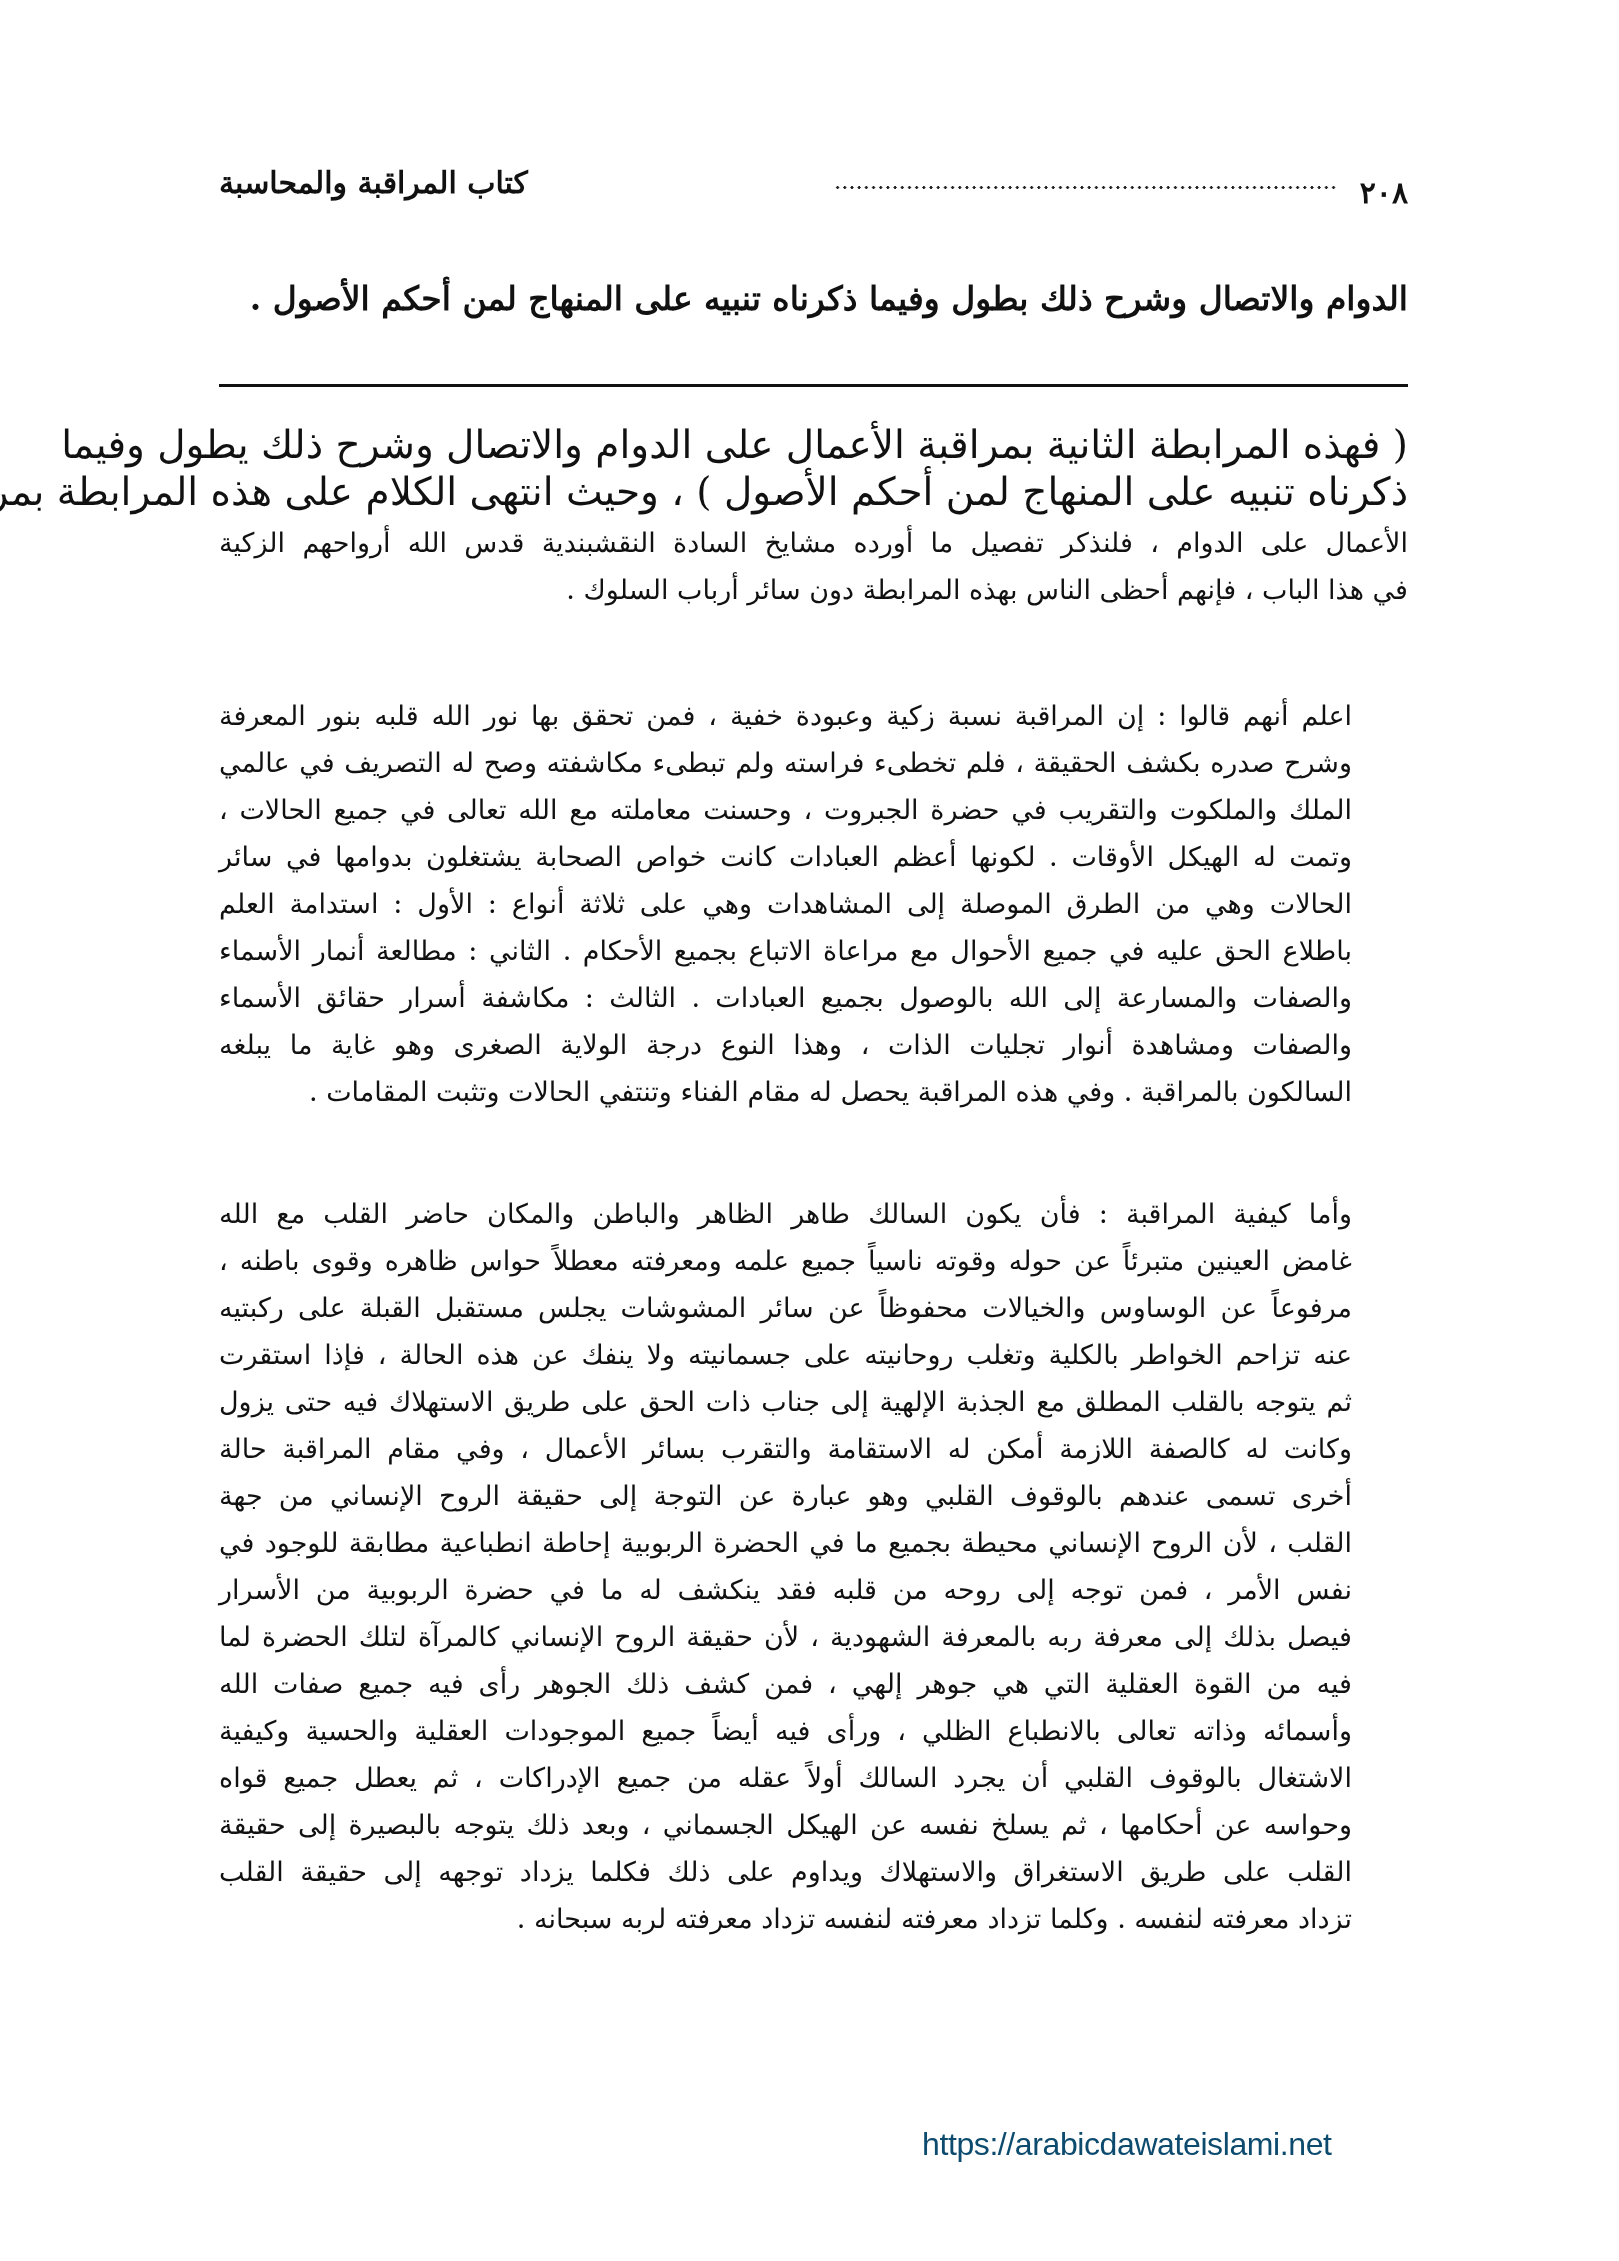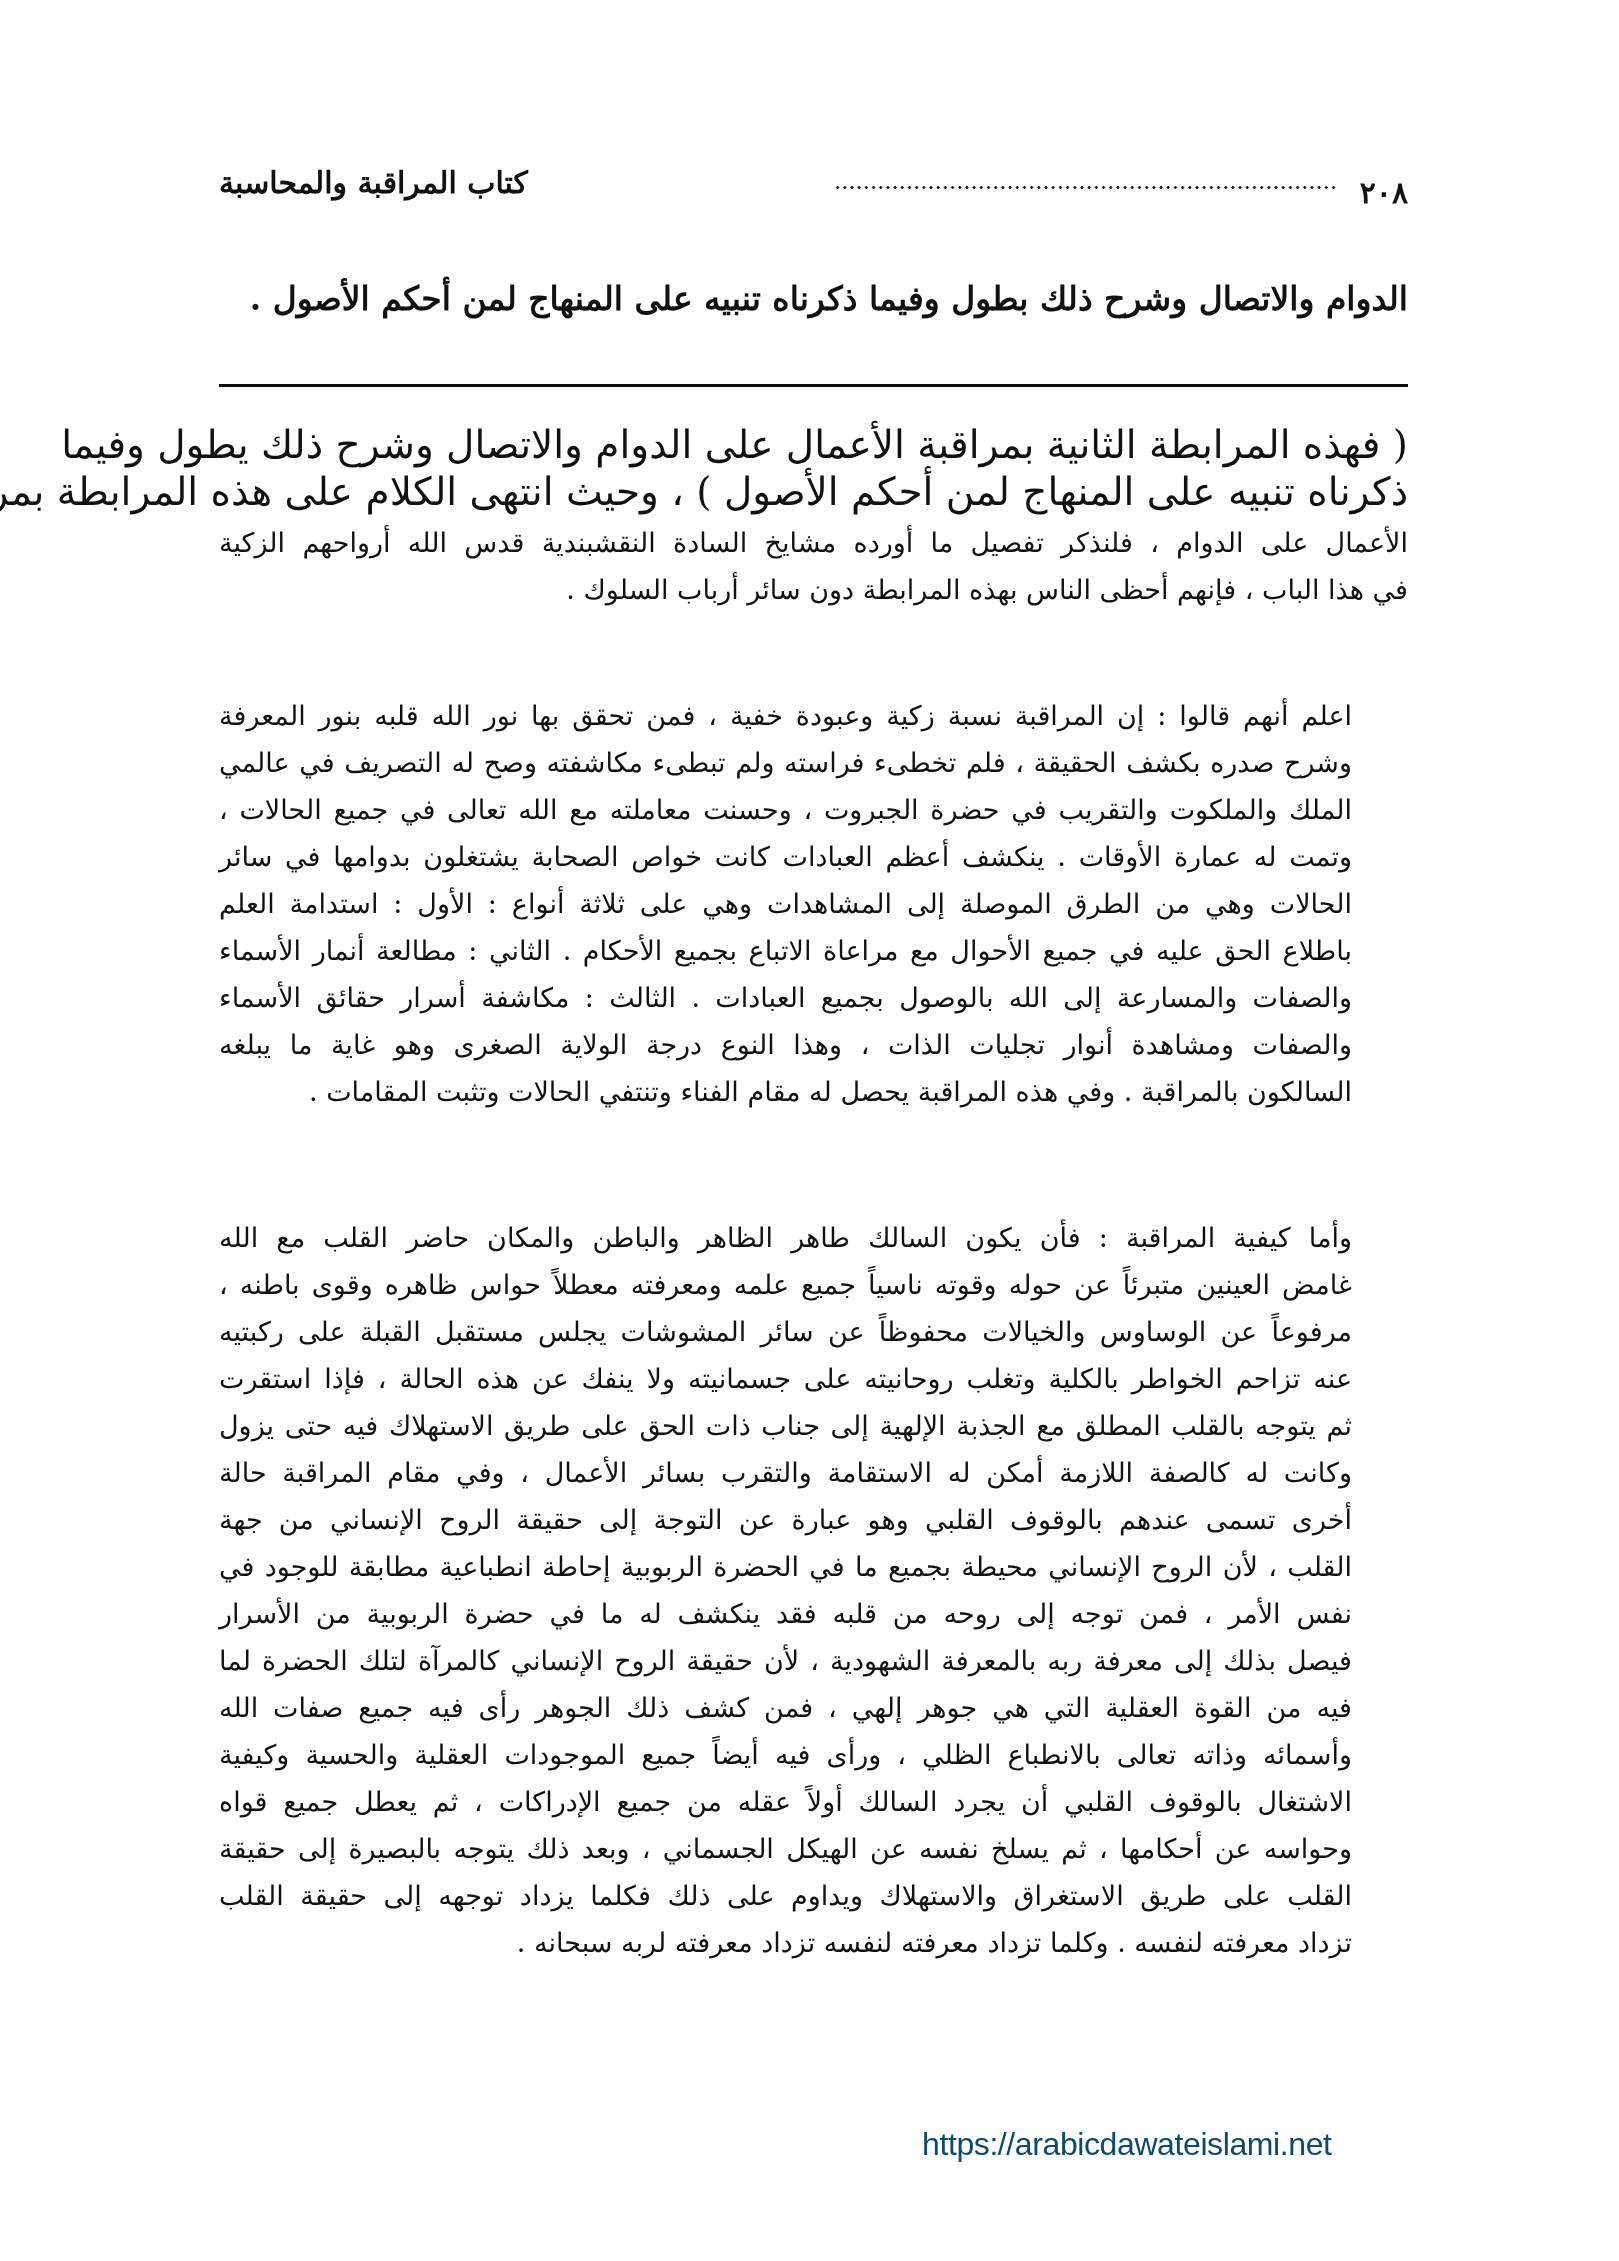--- a/index.html
+++ b/index.html
@@ -31,21 +31,21 @@
     position: absolute; left: 219px; width: 1189px; top: 384px; height: 3.2px;
     background: #111;
   }
   .para {
     font-size: 27px; line-height: 47px; text-align: justify;
     text-align-last: right;
   }
   .para .bold { font-weight: normal; font-size: 39px; }
   .p1 { top: 421px; }
   .p2 { top: 692px; text-indent: 56px; }
-  .p3 { top: 1190px; text-indent: 56px; margin-top: 24px; }
+  .p3 { top: 1190px; text-indent: 56px; }
   .line { display: block; white-space: nowrap; text-align: justify; text-align-last: justify; }
   .line.last { text-align-last: right; }
   .watermark {
     position: absolute; left: 922px; top: 2126px; direction: ltr;
     font-family: "Liberation Sans", "DejaVu Sans", sans-serif;
     font-size: 32px; color: #0c4a6e; letter-spacing: -0.4px;
   }
 </style>
 </head>
 <body>
@@ -66,21 +66,21 @@
     <span class="line bold">( فهذه المرابطة الثانية بمراقبة الأعمال على الدوام والاتصال وشرح ذلك يطول وفيما</span>
     <span class="line"><b class="bold">ذكرناه تنبيه على المنهاج لمن أحكم الأصول ) ، وحيث انتهى الكلام على هذه المرابطة بمراقبة</b></span>
     <span class="line">الأعمال على الدوام ، فلنذكر تفصيل ما أورده مشايخ السادة النقشبندية قدس الله أرواحهم الزكية</span>
     <span class="line last">في هذا الباب ، فإنهم أحظى الناس بهذه المرابطة دون سائر أرباب السلوك .</span>
   </div>
 
   <div class="block para p2">
     <span class="line">اعلم أنهم قالوا : إن المراقبة نسبة زكية وعبودة خفية ، فمن تحقق بها نور الله قلبه بنور المعرفة</span>
     <span class="line">وشرح صدره بكشف الحقيقة ، فلم تخطىء فراسته ولم تبطىء مكاشفته وصح له التصريف في عالمي</span>
     <span class="line">الملك والملكوت والتقريب في حضرة الجبروت ، وحسنت معاملته مع الله تعالى في جميع الحالات ،</span>
-    <span class="line">وتمت له عمارة الأوقات . ينكشف أعظم العبادات كانت خواص الصحابة يشتغلون بدوامها في سائر</span>
+    <span class="line">وتمت له الهيكل الأوقات . لكونها أعظم العبادات كانت خواص الصحابة يشتغلون بدوامها في سائر</span>
     <span class="line">الحالات وهي من الطرق الموصلة إلى المشاهدات وهي على ثلاثة أنواع : الأول : استدامة العلم</span>
     <span class="line">باطلاع الحق عليه في جميع الأحوال مع مراعاة الاتباع بجميع الأحكام . الثاني : مطالعة أنمار الأسماء</span>
     <span class="line">والصفات والمسارعة إلى الله بالوصول بجميع العبادات . الثالث : مكاشفة أسرار حقائق الأسماء</span>
     <span class="line">والصفات ومشاهدة أنوار تجليات الذات ، وهذا النوع درجة الولاية الصغرى وهو غاية ما يبلغه</span>
     <span class="line last">السالكون بالمراقبة . وفي هذه المراقبة يحصل له مقام الفناء وتنتفي الحالات وتثبت المقامات .</span>
   </div>
 
   <div class="block para p3">
     <span class="line">وأما كيفية المراقبة : فأن يكون السالك طاهر الظاهر والباطن والمكان حاضر القلب مع الله</span>
     <span class="line">غامض العينين متبرئاً عن حوله وقوته ناسياً جميع علمه ومعرفته معطلاً حواس ظاهره وقوى باطنه ،</span>

